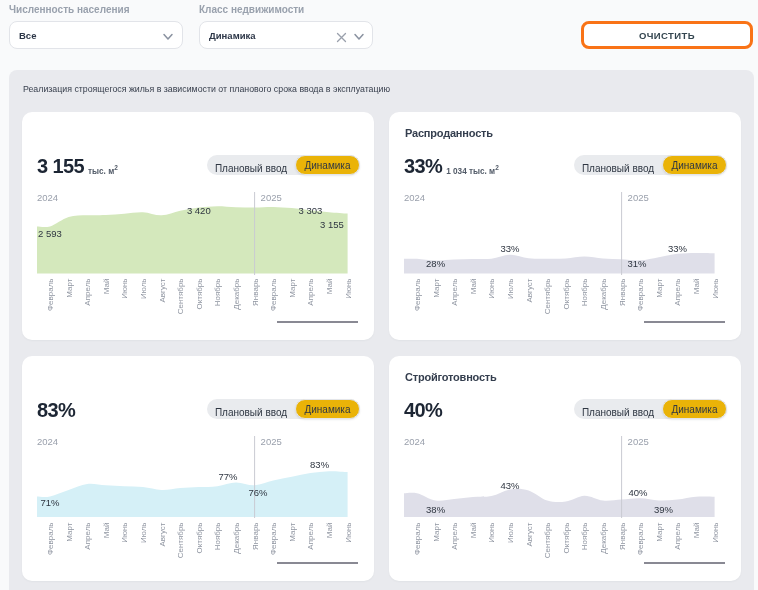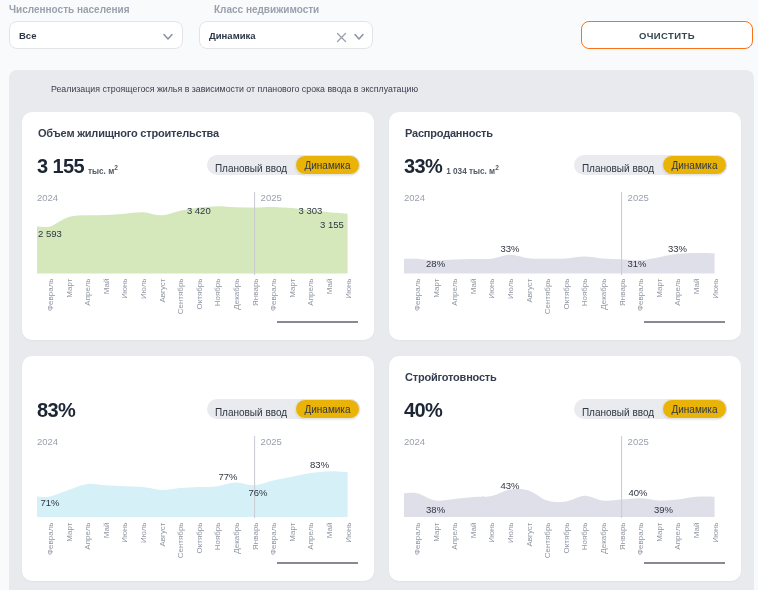--- a/index.html
+++ b/index.html
@@ -1,35 +1,35 @@
 <!DOCTYPE html>
 <html><head><meta charset="utf-8">
 <style>
 * { margin:0; padding:0; box-sizing:border-box; }
 html,body { width:758px; height:590px; background:#f9fafb; font-family:"Liberation Sans", sans-serif; position:relative; overflow:hidden; }
 .lbl { position:absolute; top:4px; font-size:10px; color:#99a1ad;font-weight:bold; }
 .sel { position:absolute; top:21px; height:28px; background:#fff; border:1px solid #e2e4e9; border-radius:8px; display:flex; align-items:center; }
 .sel .txt { font-size:9.5px; font-weight:bold; color:#2d3748; padding-left:9px; }
 .ics { position:absolute; top:8px; } .ics svg { display:block; }
-.btn { position:absolute; left:581px; top:21px; width:172px; height:28px; background:#fff; border:1px solid #f97316; border-radius:8px; display:flex; align-items:center; justify-content:center; font-size:9.5px; font-weight:bold; letter-spacing:0.4px; color:#33454f; }
+.btn { position:absolute; left:581px; top:21px; width:172px; height:28px; background:#fff; border:3px solid #f97316; border-radius:8px; display:flex; align-items:center; justify-content:center; font-size:9.5px; font-weight:bold; letter-spacing:0.4px; color:#33454f; }
 .panel { position:absolute; left:9px; top:70px; width:745px; height:520px; background:#e9eaee; border-radius:8px 8px 0 0; }
-.sect { position:absolute; left:14px; top:13.5px; font-size:8.8px; color:#39404e;margin-left:28px; }
+.sect { position:absolute; left:14px; top:13.5px; font-size:8.8px; color:#39404e; }
 .card { position:absolute; width:352px; background:#fff; border-radius:10px; box-shadow:0 1px 2px rgba(30,40,60,0.04); }
 .ttl { position:absolute; left:16px; top:15px; font-size:11px; font-weight:bold; color:#343e4e; letter-spacing:-0.2px; }
 .bigrow { position:absolute; left:15px; top:44px; height:19px; display:flex; align-items:flex-end; }
 .big { font-size:20px; font-weight:bold; color:#1d2634; letter-spacing:-0.6px; line-height:18px; }
 .units { font-size:8.2px; font-weight:bold; color:#525b68; margin-left:4px; line-height:9px; position:relative; top:0.5px; }
 .units sup { font-size:6.5px; }
 .tgl { position:absolute; left:185px; top:43px; width:153px; height:20px; background:#e9ebee; border-radius:10px; }
 .tgl-a { position:absolute; left:0; top:0; width:88px; height:27px; display:flex; align-items:center; justify-content:center; font-size:10px; color:#2f3743; }
 .tgl-b { position:absolute; right:0; top:0; width:65px; height:20px; background:#eab308; border:1px solid #e3e5e9; border-radius:10px; box-shadow:0 1px 2px rgba(30,40,60,0.10); display:flex; align-items:center; justify-content:center; font-size:10px; color:#2f3743; }
 </style></head>
 <body>
 <div class="lbl" style="left:9px">Численность населения</div>
-<div class="lbl" style="left:214px">Класс недвижимости</div>
+<div class="lbl" style="left:199px">Класс недвижимости</div>
 <div class="sel" style="left:9px;width:174px">
     <span class="txt">Все</span>
   </div>
 <div class="ics" style="left:161.5px;top:31px">
     <svg width="12" height="12" viewBox="0 0 12 12">
       <path d="M2 3.5 L6 8 L10 3.5" fill="none" stroke="#8a92a0" stroke-width="1.5" stroke-linecap="round" stroke-linejoin="round"></path>
     </svg>
   </div>
 <div class="sel" style="left:199px;width:174px">
     <span class="txt">Динамика</span>
@@ -70,21 +70,20 @@
       <text transform="translate(272.8 166.5) rotate(-90)" text-anchor="end" font-size="8" fill="#8f95a1" font-family="Liberation Sans, sans-serif">Март</text>
       <text transform="translate(291.4 166.5) rotate(-90)" text-anchor="end" font-size="8" fill="#8f95a1" font-family="Liberation Sans, sans-serif">Апрель</text>
       <text transform="translate(310.0 166.5) rotate(-90)" text-anchor="end" font-size="8" fill="#8f95a1" font-family="Liberation Sans, sans-serif">Май</text>
       <text transform="translate(328.6 166.5) rotate(-90)" text-anchor="end" font-size="8" fill="#8f95a1" font-family="Liberation Sans, sans-serif">Июнь</text>
       <text x="28.0" y="125.0" text-anchor="middle" font-size="9.5" fill="#2e3540" font-family="Liberation Sans, sans-serif">2 593</text>
       <text x="176.8" y="101.5" text-anchor="middle" font-size="9.5" fill="#2e3540" font-family="Liberation Sans, sans-serif">3 420</text>
       <text x="288.4" y="101.5" text-anchor="middle" font-size="9.5" fill="#2e3540" font-family="Liberation Sans, sans-serif">3 303</text>
       <text x="310.0" y="115.5" text-anchor="middle" font-size="9.5" fill="#2e3540" font-family="Liberation Sans, sans-serif">3 155</text>
       <line x1="255" y1="210" x2="336" y2="210" stroke="#62626f" stroke-width="1.4"></line>
     </svg>
-    <div class="ttl">Объем жилищного строительства</div>
     <div class="bigrow">
       <span class="big">3 155</span>
       <span class="units">тыс. м<sup>2</sup></span>
     </div>
     <div class="tgl">
       <span class="tgl-a">Плановый ввод</span>
       <span class="tgl-b">Динамика</span>
     </div>
   </div>
 <div class="card" style="left:389px;top:112px;height:228px">

